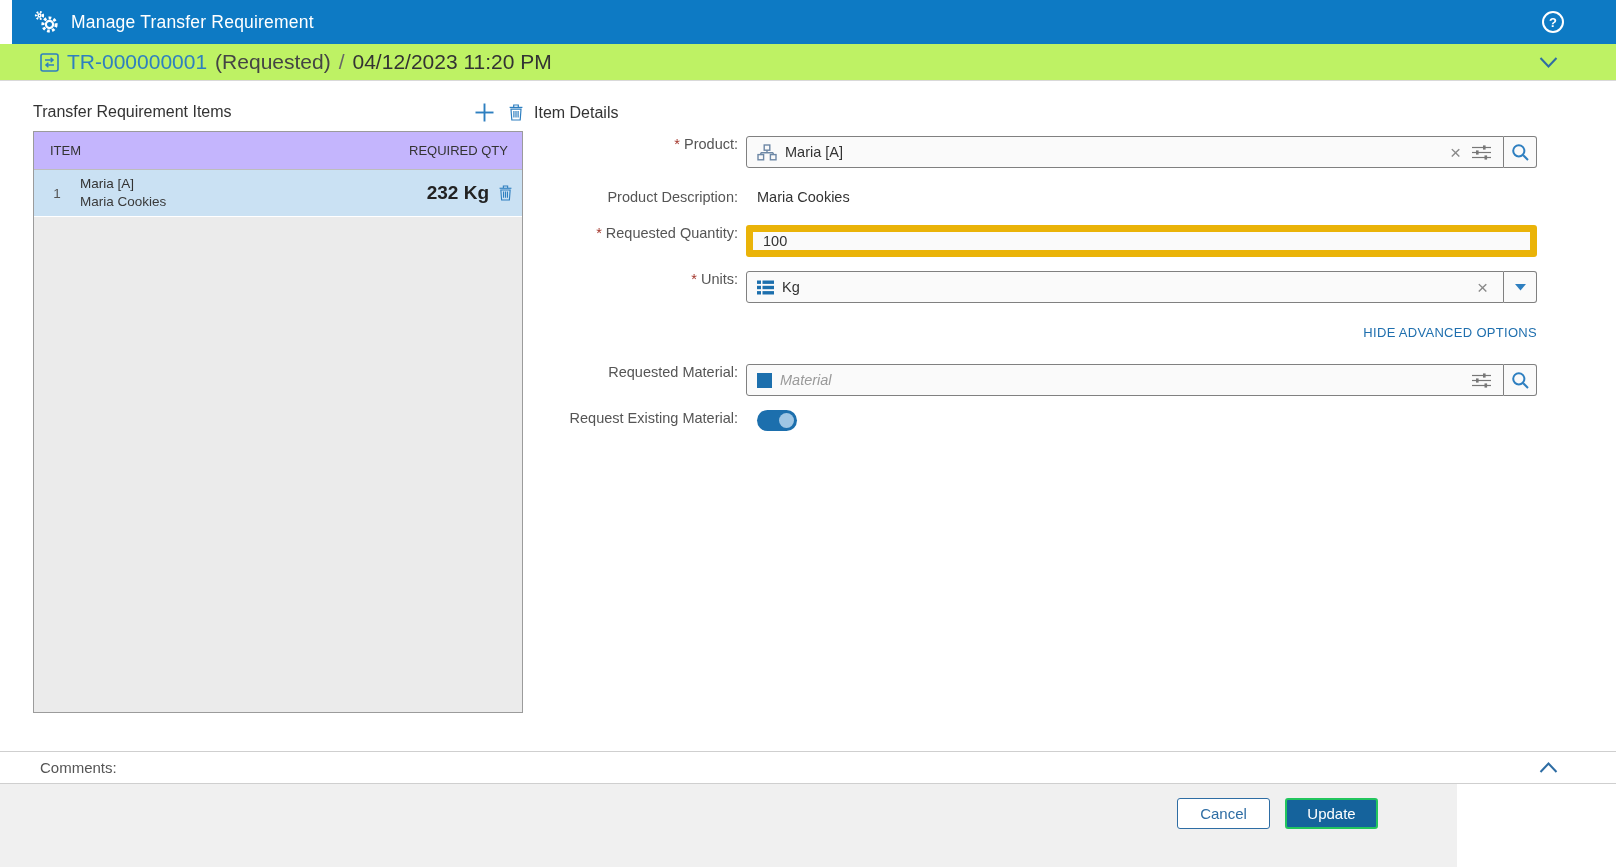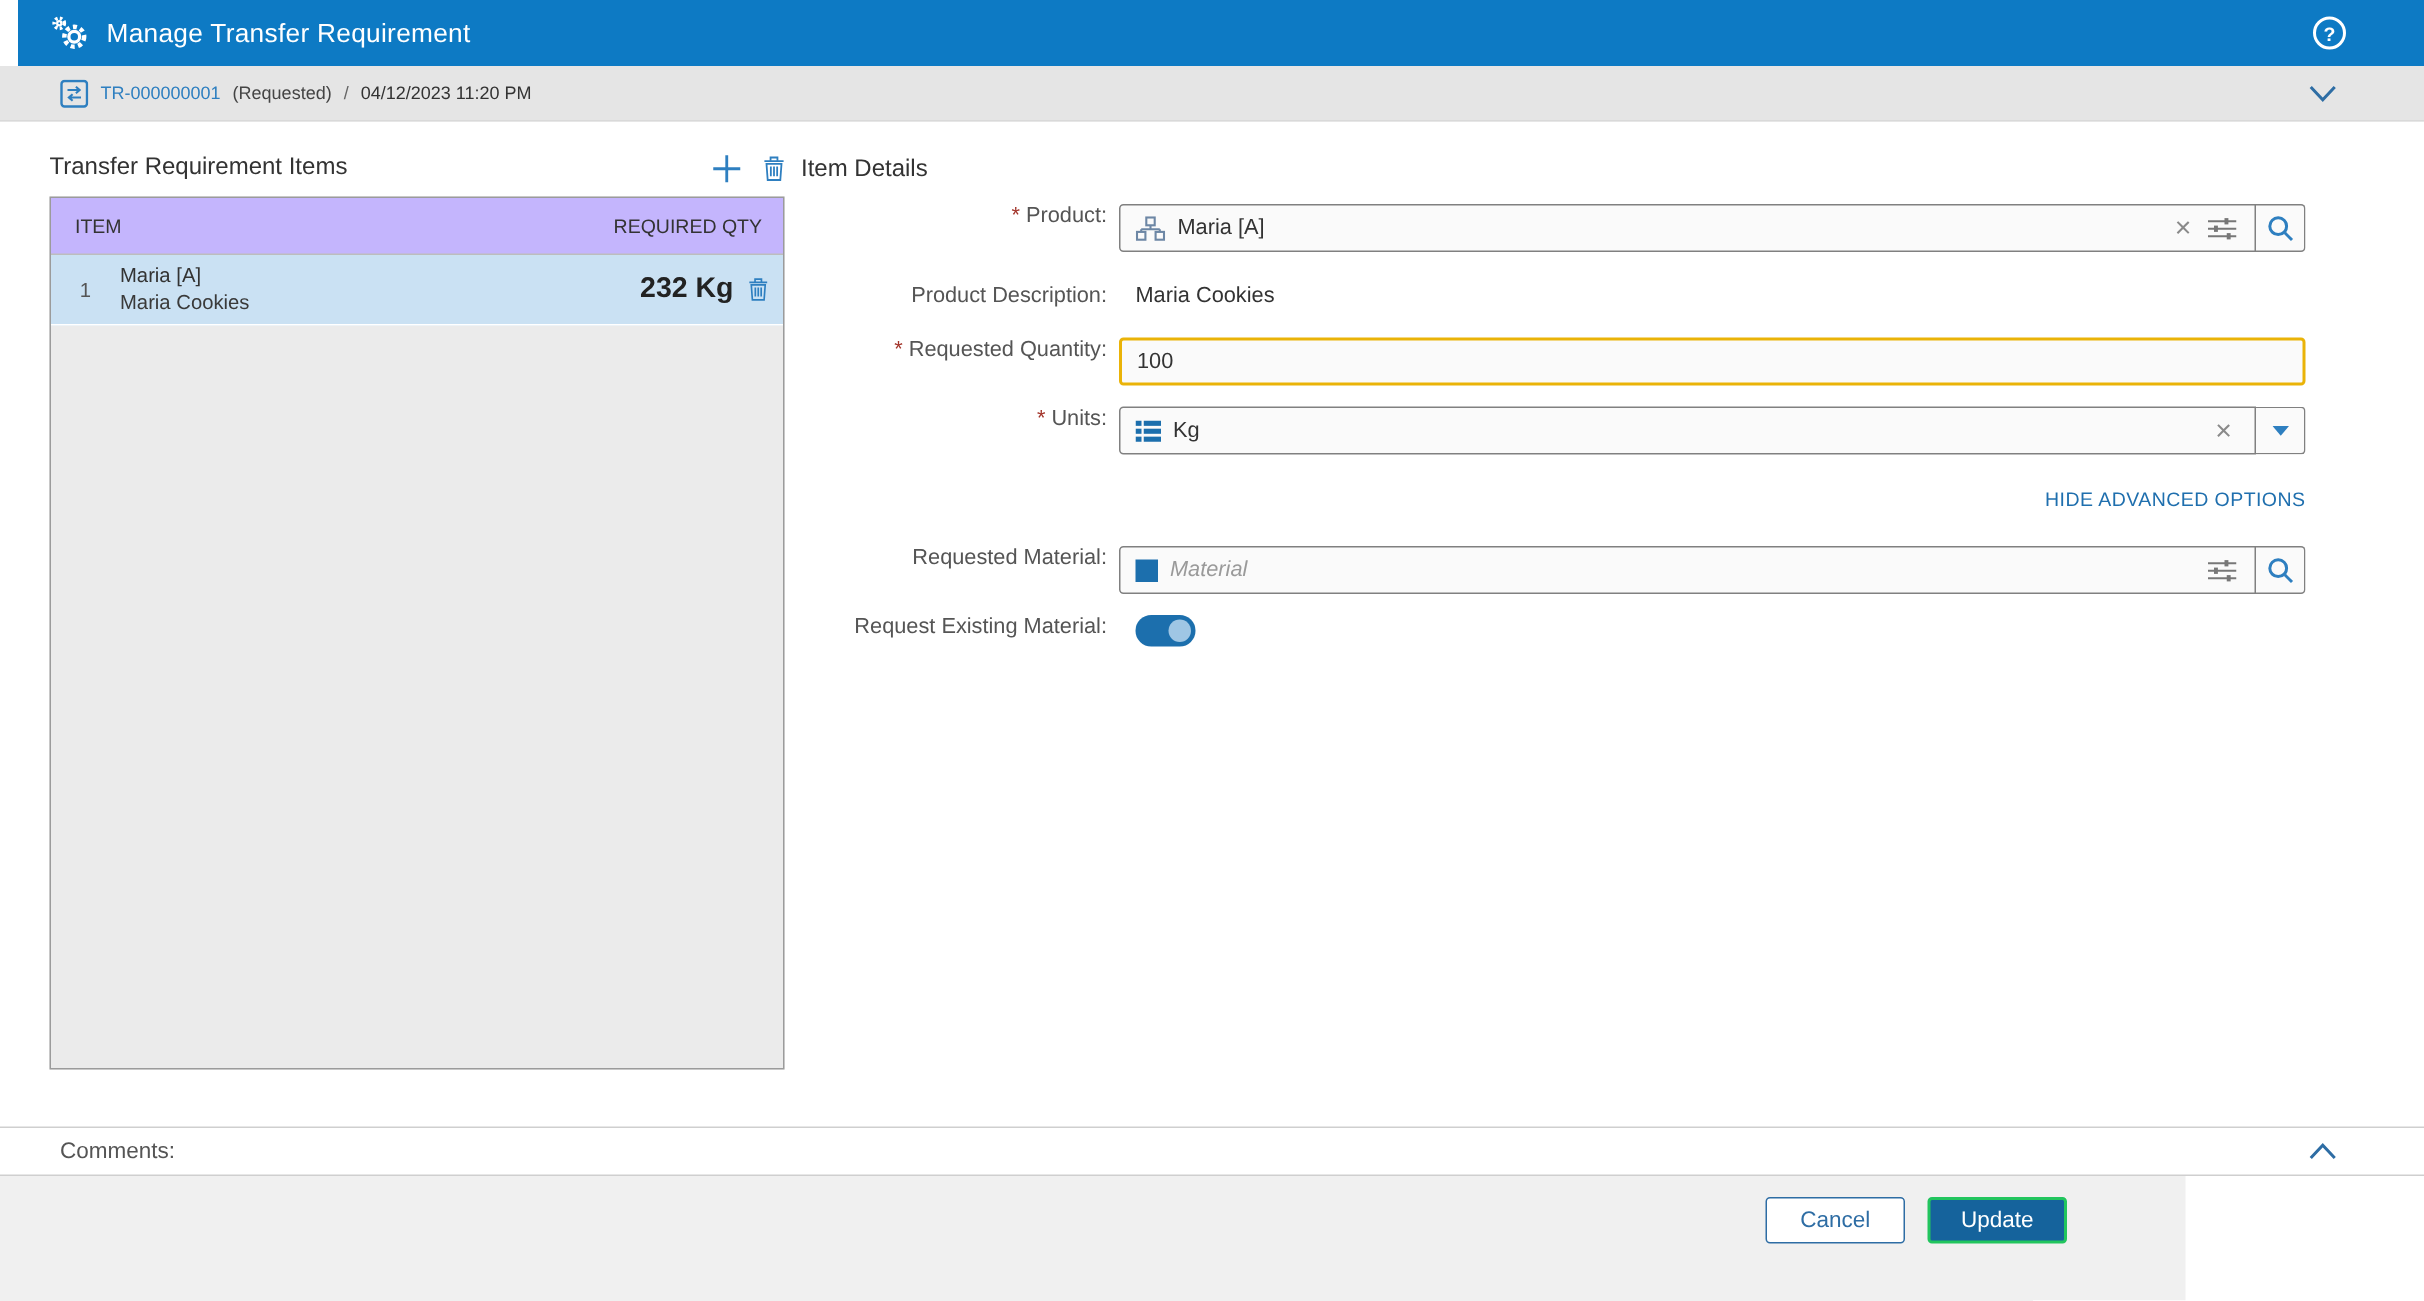--- a/index.html
+++ b/index.html
@@ -22,23 +22,23 @@
   .titlebar .app-title { font-size: 17.5px; margin-left: 11px; letter-spacing: .2px; }
   .help-btn {
     margin-left: auto; width: 22px; height: 22px; border: 2px solid #fff;
     border-radius: 50%; display: flex; align-items: center; justify-content: center;
     font-size: 13px; font-weight: bold; color: #fff; cursor: pointer;
   }
 
   
   .breadcrumb-bar {
     position: absolute; top: 44px; left: 0; width: 1616px; height: 37px;
-    background: #e5e5e5; border-bottom: 1px solid #d9d9d9;
+    background: #bef264; border-bottom: 1px solid #d9d9d9;
     display: flex; align-items: center;
-    padding: 0 58px 0 40px; font-size: 12px;
+    padding: 0 58px 0 40px; font-size: 21px;
   }
   .breadcrumb-bar .bc-icon { margin-right: 8px; display: flex; }
   .bc-link { color: #2e7fc0; cursor: pointer; }
   .bc-status { color: #444; margin-left: 8px; }
   .bc-sep { color: #666; margin: 0 8px; }
   .bc-date { color: #333; }
   .bc-collapse { margin-left: auto; cursor: pointer; display: flex; }
 
   
   .left-col { position: absolute; left: 33px; top: 97px; width: 490px; }
@@ -89,21 +89,21 @@
   .field-placeholder { flex: 1; color: #9a9a9a; font-style: italic; }
   .clear-x { color: #8a8a8a; font-size: 19px; line-height: 1; padding: 0 7px; cursor: pointer; }
   .sliders { padding: 0 4px; cursor: pointer; display: flex; }
   .field-btn {
     width: 33px; flex: none; background: #fafafa; border: 1px solid #808080;
     border-left: none; border-radius: 0 3px 3px 0;
     display: flex; align-items: center; justify-content: center; cursor: pointer;
   }
 
   input.text-input {
-    flex: 1; height: 32px; background: #fafafa; border: 2px solid #eab308;
+    flex: 1; height: 32px; background: #fafafa; border: 7px solid #eab308;
     border-radius: 3px; padding: 0 10px; font-size: 14.5px; color: #333;
     font-family: "Liberation Sans", sans-serif; outline: none;
   }
   input.text-input::placeholder { color: #9a9a9a; font-style: italic; }
 
   .static-value { font-size: 14.5px; color: #333; padding-left: 11px; }
   .row-description { margin: 21px 0 19px 0; }
 
   .advanced-row { display: flex; justify-content: flex-end; margin: 22px 0 24px 0; }
   .advanced-link {

